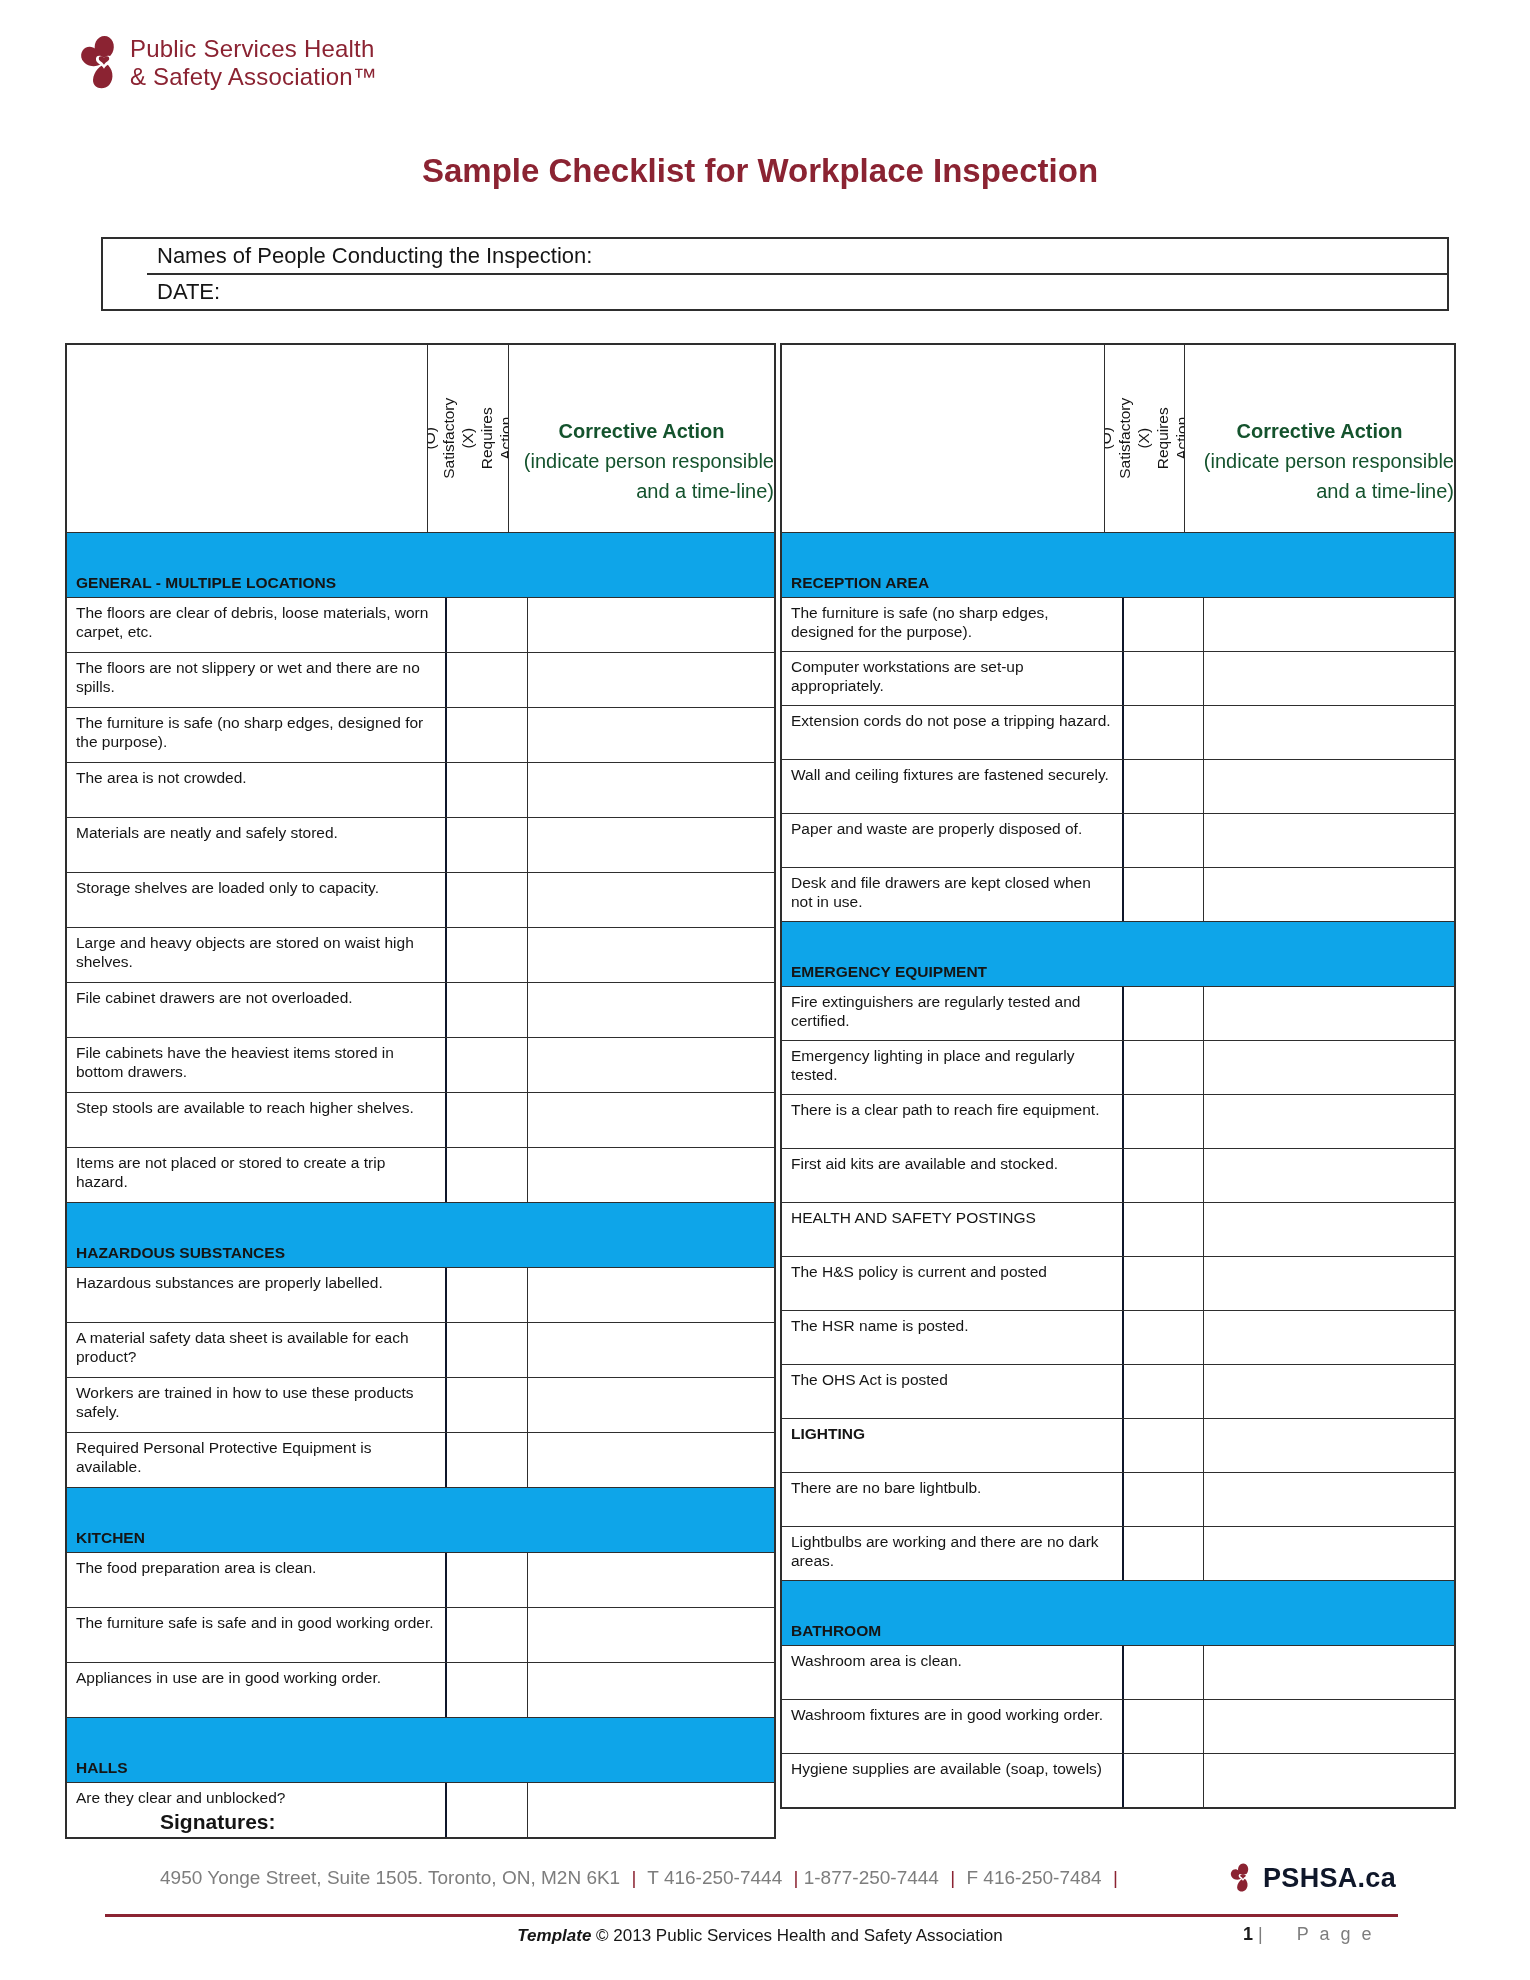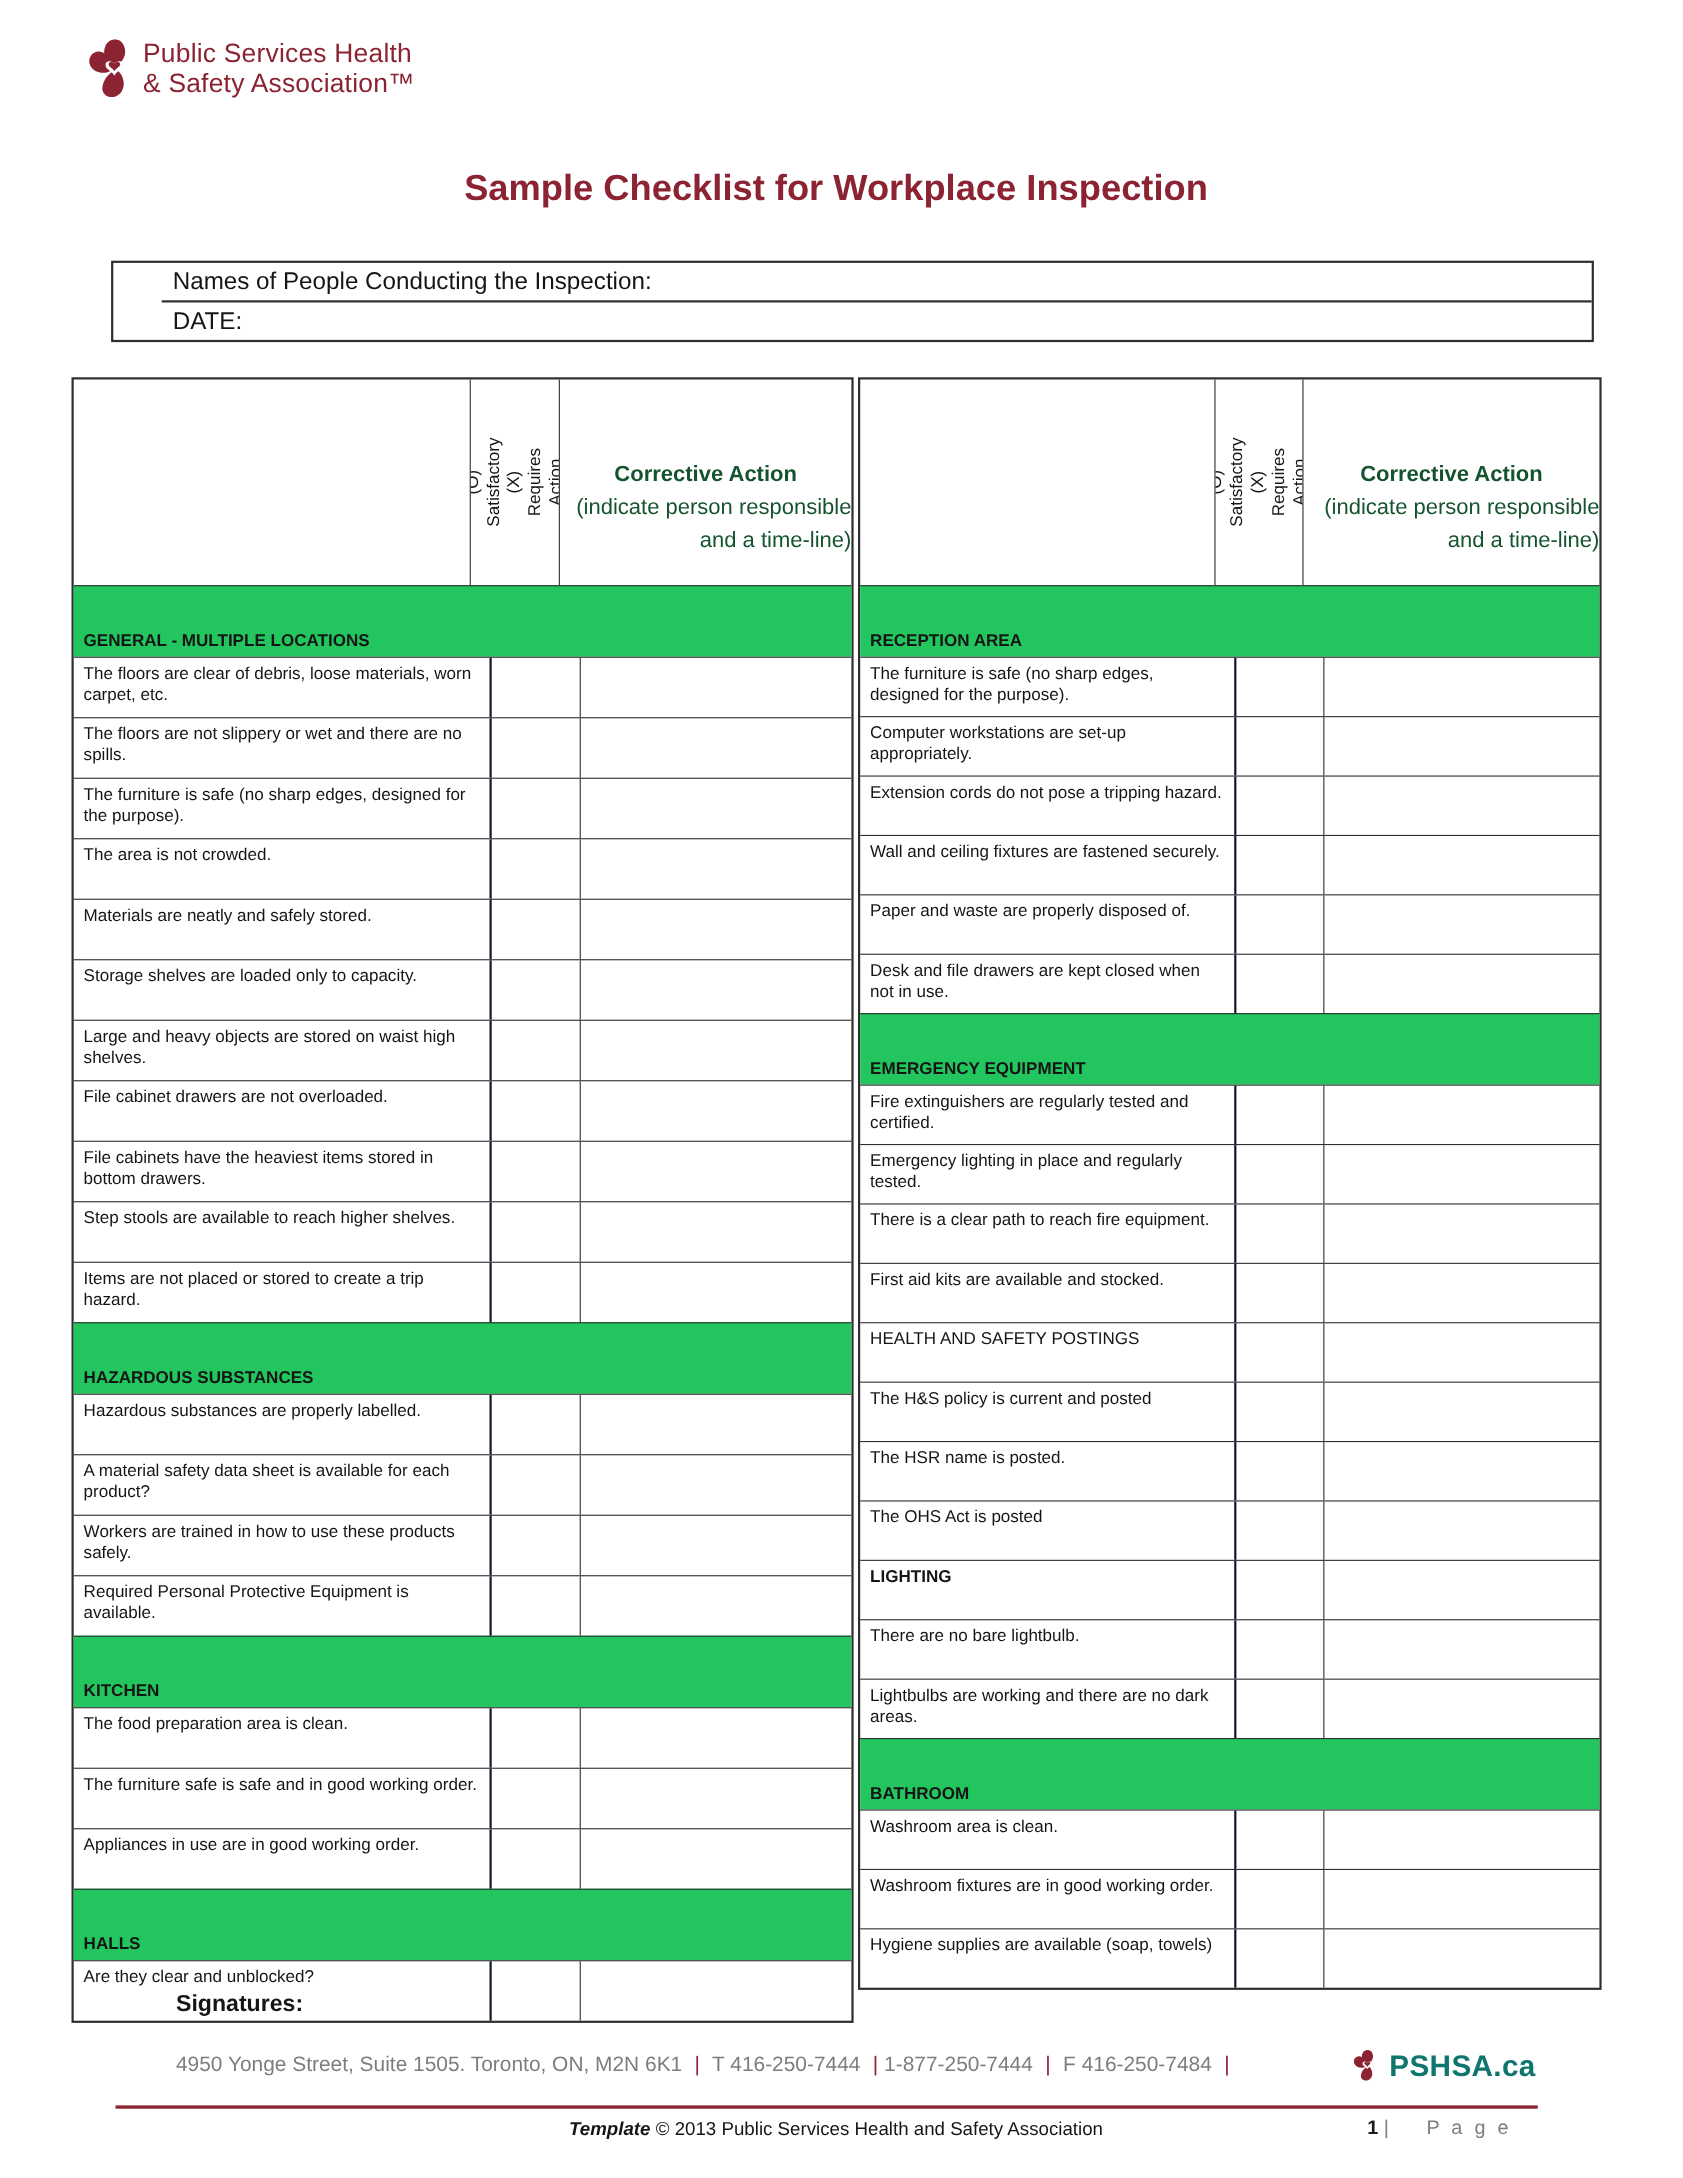--- a/index.html
+++ b/index.html
@@ -30,34 +30,34 @@
   .status-rot{width:182px;transform:rotate(-90deg);text-align:center;font-size:15.5px;line-height:1.22;color:#151515;}
   .hcell-corr{flex:1;display:flex;flex-direction:column;align-items:center;justify-content:center;text-align:right;font-size:20px;line-height:1.5;color:#14532d;margin-top:44px;}
   .hcell-corr .b{font-weight:700;}
 
   .trow{display:flex;border-top:1px solid #2e2e2e;min-height:54px;}
   #right-table .trow{min-height:53px;}
   .cell-item{width:var(--w-item);border-right:2px solid #0f172a;padding:5px 9px 8px;font-size:15.5px;line-height:1.24;color:#151515;}
   .cell-status{width:var(--w-status);border-right:1px solid #2e2e2e;}
   .cell-corr{flex:1;}
 
-  .section-band{display:flex;align-items:flex-end;min-height:56px;border-top:1px solid #2e2e2e;background:#22c55e;padding:3px 9px 5px;font-size:15.5px;font-weight:700;color:#151515;}
+  .section-band{display:flex;align-items:flex-end;min-height:56px;border-top:1px solid #2e2e2e;background:#0ea5e9;padding:3px 9px 5px;font-size:15.5px;font-weight:700;color:#151515;}
   .trow.section-white{min-height:60px;}
   .trow.section-white .cell-item{font-weight:400;}
   .trow.section-white.bold .cell-item{font-weight:700;}
 
   
   .signatures{left:160px;top:1810px;font-size:21px;font-weight:700;color:#151515;}
   .footer-line{left:160px;top:1858px;width:1236px;display:flex;align-items:center;justify-content:space-between;}
   .address{color:#7d7d7d;font-size:19px;white-space:nowrap;}
   .address .sep{color:#8b2332;padding:0 6px;}
   .address .sep.tight{padding:0 0 0 6px;}
   .footer-logo{display:flex;align-items:center;gap:5px;}
   .footer-logo svg{width:30px;height:40px;display:block;}
-  .footer-logo .site{color:#0f766e;font-weight:700;font-size:27px;letter-spacing:.3px;}
+  .footer-logo .site{color:#0f172a;font-weight:700;font-size:27px;letter-spacing:.3px;}
   .footer-rule{left:105px;top:1914px;width:1293px;height:3px;background:#8b2332;}
   .template-line{left:65px;top:1926px;width:1390px;text-align:center;font-size:17px;color:#151515;}
   .template-line .tpl{font-weight:700;font-style:italic;}
   .page-num{left:1243px;top:1924px;font-size:18px;color:#7d7d7d;}
   .page-num .n{font-weight:700;color:#1b1b1b;}
   .page-num .w{letter-spacing:3px;margin-left:29px;}
   .hidden-defs{position:absolute;width:0;height:0;overflow:hidden;}
 </style>
 </head>
 <body>

